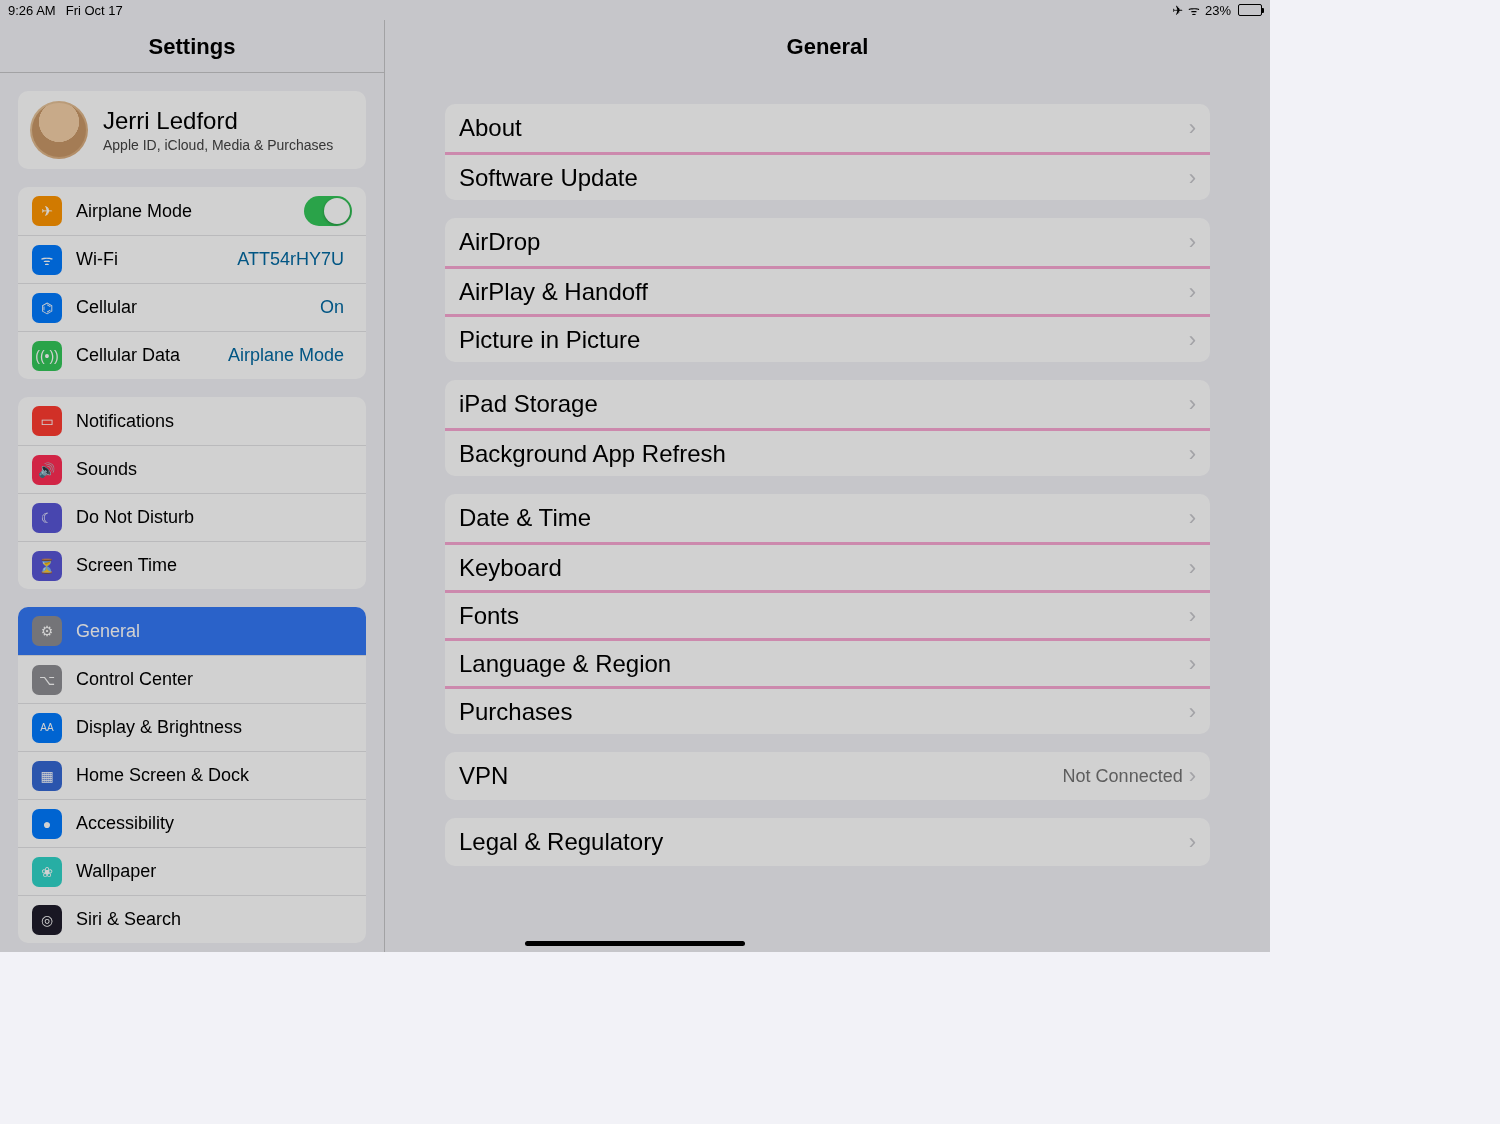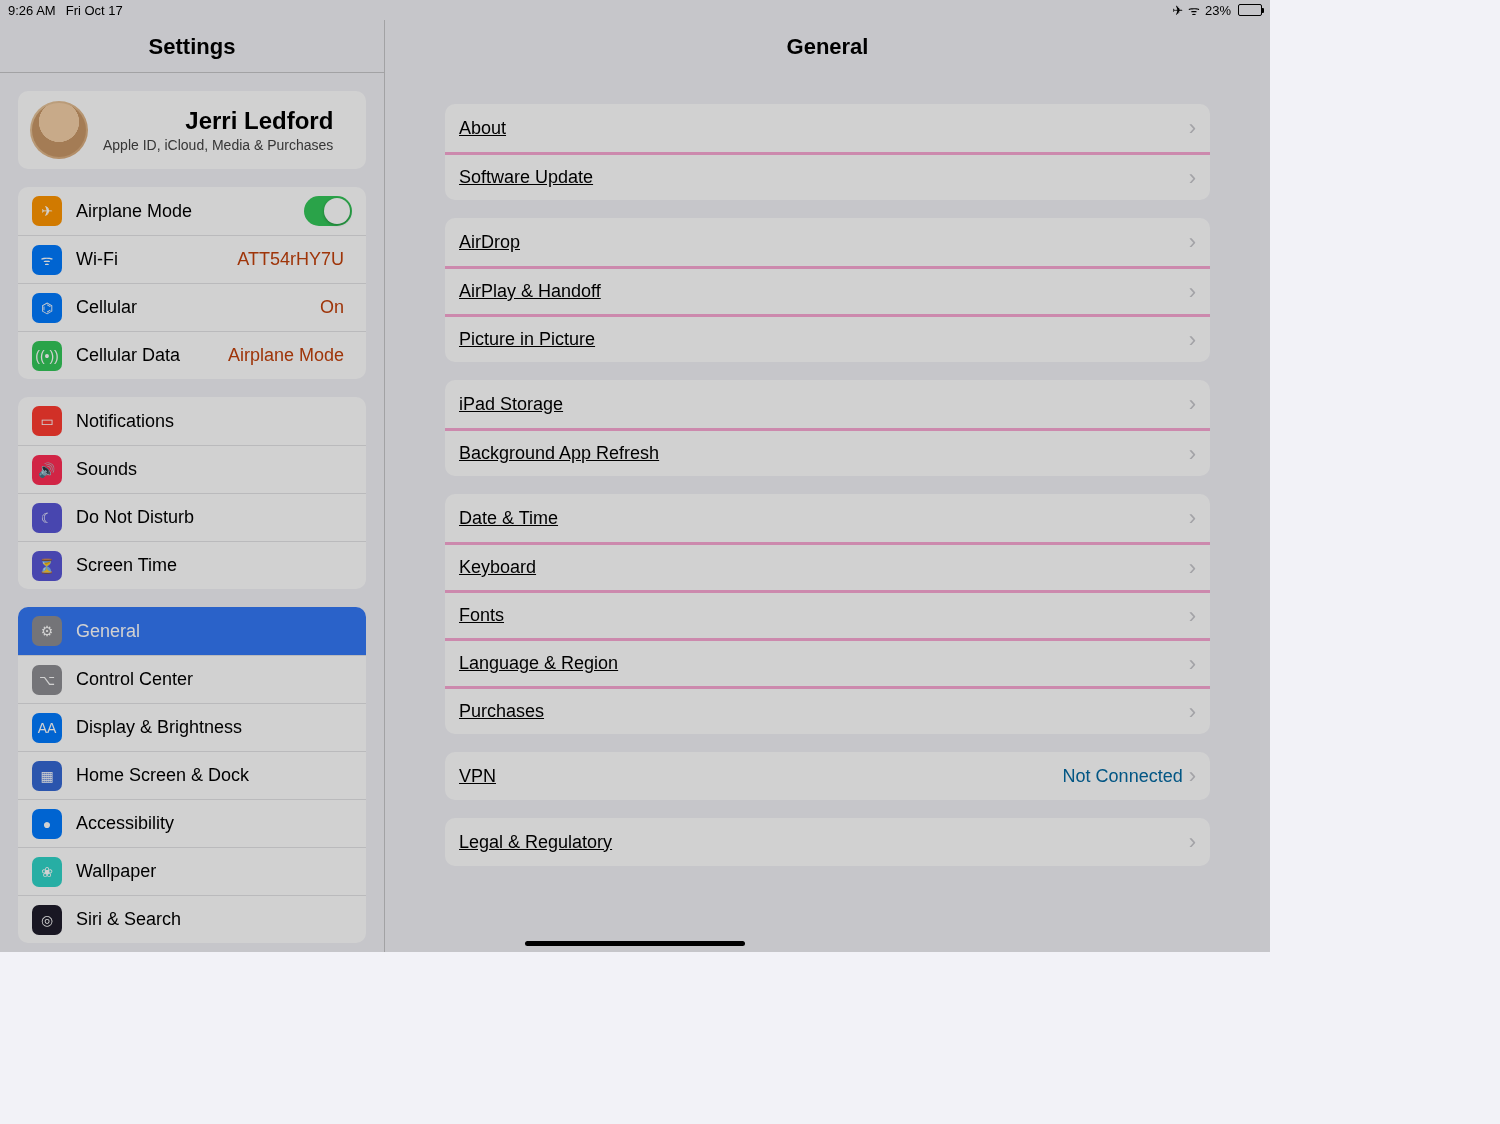--- a/index.html
+++ b/index.html
@@ -20,41 +20,41 @@
 .sidebar-title { text-align:center; font-size:22px; font-weight:700; padding:14px 0 12px; border-bottom:1px solid #c6c6c8; }
 .sidebar-scroll { flex:1; overflow-y:auto; padding:0 18px; }
 .detail { flex:1; background:#f2f2f7; overflow-y:auto; display:flex; flex-direction:column; }
 .detail-title { text-align:center; font-size:22px; font-weight:700; padding:14px 0 12px; }
 
 
 .card { background:#fff; border-radius:10px; margin:18px 0; overflow:hidden; }
 .profile-card { display:flex; align-items:center; gap:15px; padding:10px 12px; background:#fff; border-radius:10px; margin-top:18px; }
 .avatar { width:58px; height:58px; border-radius:50%; background:linear-gradient(135deg,#e8c8a0,#d8a878); display:flex; align-items:center; justify-content:center; font-size:26px; }
 .avatar-inner { width:54px; height:54px; border-radius:50%; background:radial-gradient(circle at 50% 35%,#f4d0a8 45%,#c89868 46%); position:relative; }
-.profile-name { font-size:24px; font-weight:700;text-align:right; }
+.profile-name { font-size:24px; font-weight:400; }
 .profile-sub { font-size:14px; color:#444; margin-top:2px; }
 
 .row { display:flex; align-items:center; height:48px; padding:0 14px; border-top:1px solid #e3e3e6; }
 .card .row:first-child { border-top:none; }
 .row.selected { background:#3478f6; color:#fff; border-top-color:#3478f6; }
 .row-icon { width:30px; height:30px; border-radius:7px; display:flex; align-items:center; justify-content:center; margin-right:14px; flex-shrink:0; color:#fff; }
 .row-label { flex:1; font-size:18px; }
-.row-value { font-size:18px; color:#c2410c; margin-right:8px; }
+.row-value { font-size:18px; color:#0369a1; margin-right:8px; }
 
 
 .toggle { width:48px; height:30px; background:#34c759; border-radius:15px; position:relative; }
 .toggle::after { content:""; position:absolute; right:2px; top:2px; width:26px; height:26px; background:#fff; border-radius:50%; box-shadow:0 1px 3px rgba(0,0,0,0.3); }
 
 
 .group { background:#fff; border-radius:10px; margin:18px 60px; overflow:hidden; }
 .detail .group:first-of-type { margin-top:32px; }
 .g-row { display:flex; align-items:center; height:48px; padding:0 14px; border-top:3px solid #f9a8d4; }
 .group .g-row:first-child { border-top:none; }
-.g-label { flex:1; font-size:18px;text-decoration:underline; }
-.g-value { font-size:18px; color:#0369a1; margin-right:6px; }
+.g-label { flex:1; font-size:24px; }
+.g-value { font-size:18px; color:#737373; margin-right:6px; }
 .chevron { color:#c7c7cc; font-size:22px; }
 
 
 .home-indicator { position:absolute; bottom:6px; left:50%; transform:translateX(-50%); width:220px; height:5px; background:#000; border-radius:3px; z-index:60; }
 
 
 .callout { position:absolute; z-index:100; pointer-events:none; }
 .bg-airplane{background:#ff9500} .bg-wifi{background:#007aff} .bg-bt{background:#007aff} .bg-cell{background:#34c759}
 .bg-notif{background:#ff3b30} .bg-sound{background:#ff2d55} .bg-dnd{background:#5856d6} .bg-st{background:#5856d6}
 .bg-general{background:#8e8e93} .bg-cc{background:#8e8e93} .bg-db{background:#007aff} .bg-hs{background:#3568d4}
@@ -135,21 +135,21 @@
       <div class="card" id="grp-general">
           <div class="row selected">
             <span class="row-icon bg-general" style="font-size: 14px;">⚙</span>
             <span class="row-label">General</span>
           </div>
           <div class="row">
             <span class="row-icon bg-cc" style="font-size: 14px;">⌥</span>
             <span class="row-label">Control Center</span>
           </div>
           <div class="row">
-            <span class="row-icon bg-db" style="font-size: 14px;">AA</span>
+            <span class="row-icon bg-db" style="font-size: 10px;">AA</span>
             <span class="row-label">Display &amp; Brightness</span>
           </div>
           <div class="row">
             <span class="row-icon bg-hs" style="font-size: 14px;">▦</span>
             <span class="row-label">Home Screen &amp; Dock</span>
           </div>
           <div class="row">
             <span class="row-icon bg-acc" style="font-size: 14px;">●</span>
             <span class="row-label">Accessibility</span>
           </div>

